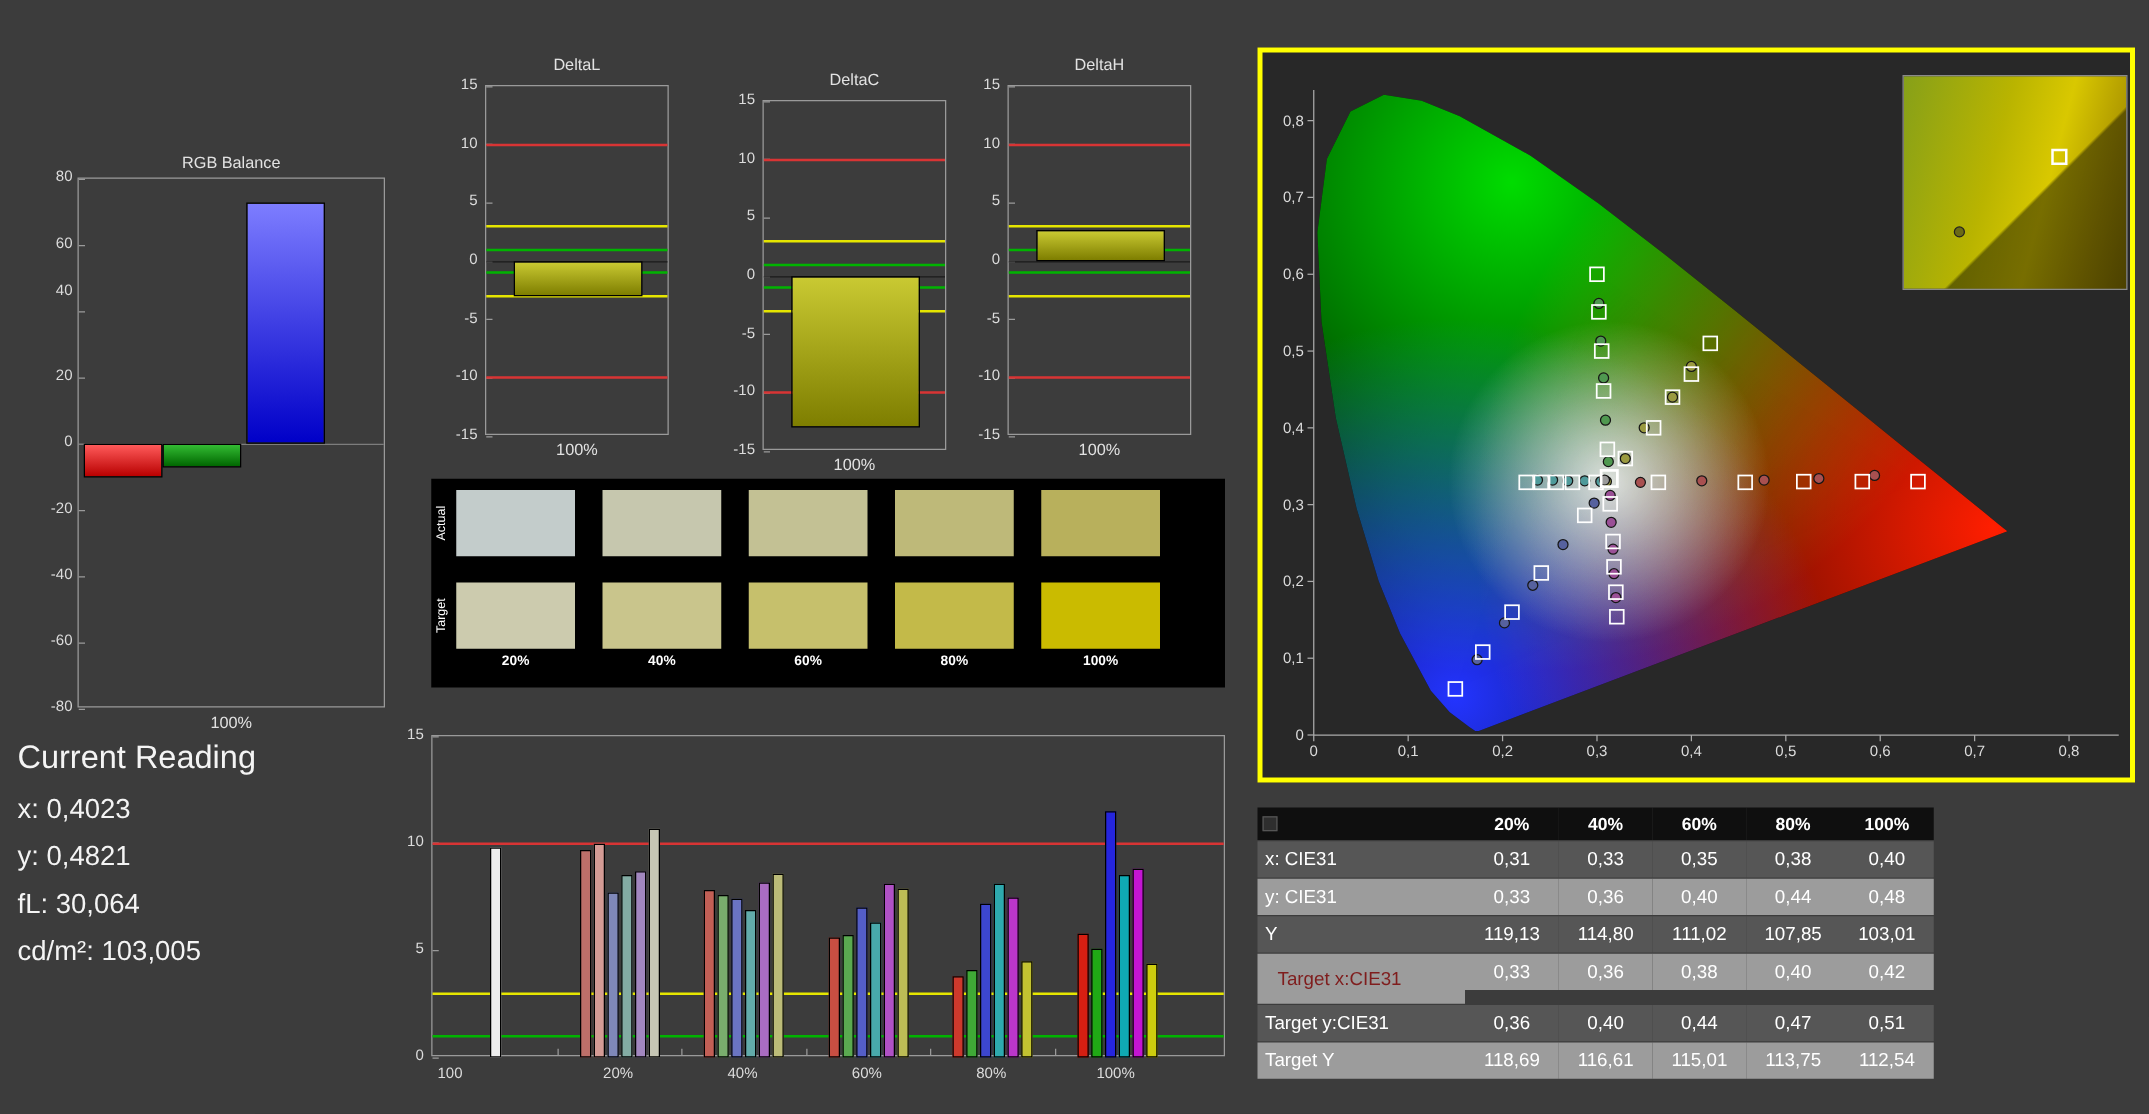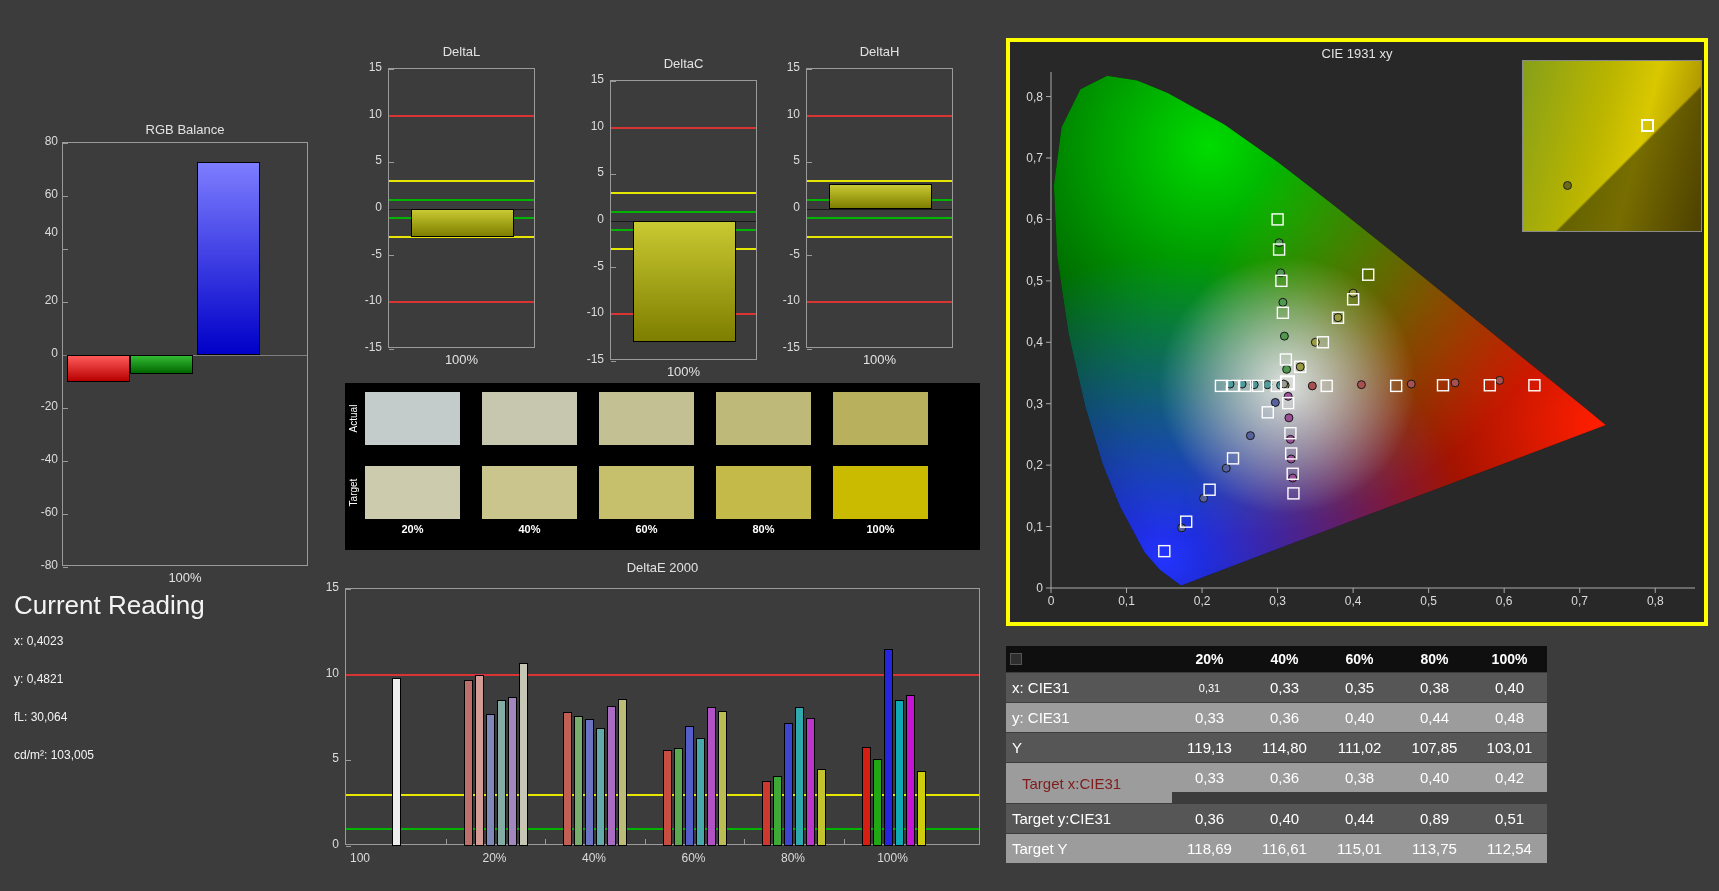--- a/index.html
+++ b/index.html
@@ -12,21 +12,21 @@
   .swatch-panel { position:absolute; background:#000; }
   .cie-panel { position:absolute; left:1006px; top:38px; width:702px; height:588px; background:#282828; border:4px solid #ffff00; }
   .cie-inset { position:absolute; right:2px; top:18px; width:180px; height:172px; border:1px solid #8a8a8a;
     background:
       linear-gradient(135deg, rgba(0,0,0,0) 58%, rgba(0,0,0,0.45) 59%),
       linear-gradient(105deg, #86a019 0%, #b9b400 40%, #d9c800 62%, #b09a00 82%, #8a7600 100%); }
   .inset-square { position:absolute; width:13px; height:13px; border:2px solid #fff; background:transparent; }
   .inset-dot { position:absolute; width:9px; height:9px; border-radius:50%; background:#6b6b15; border:1px solid #222; }
   .table { position:absolute; left:1006px; top:646px; display:grid; grid-template-columns:166px repeat(5,75px); row-gap:1px; }
   .cr-heading { position:absolute; left:14px; top:590px; font-size:26px; color:#f4f4f4; }
-  .cr-line { position:absolute; left:14px; font-size:12px; color:#f4f4f4; }
+  .cr-line { position:absolute; left:14px; font-size:22px; color:#f4f4f4; }
 </style>
 </head>
 <body>
 
 <div class="screen">
 
 
   <div class="abs" id="rgb-chart" style="left:20px; top:118px; width:310px; height:480px;">
     <div class="chart-title" style="left:42px; top:4px; width:246px;">RGB Balance</div>
     <div class="plot" id="rgb-plot" style="left:42px; top:24px; width:246px; height:424px;">
@@ -74,21 +74,20 @@
       <div style="position: absolute; left: 371px; top: 83px; width: 95px; height: 53px; background: rgb(195, 186, 73);"></div>
       <div style="position: absolute; left: 488px; top: 83px; width: 95px; height: 53px; background: rgb(202, 187, 0);"></div>
       <div style="position: absolute; left: 20px; top: 140px; width: 95px; text-align: center; color: rgb(255, 255, 255); font-size: 11px; font-weight: bold;">20%</div>
       <div style="position: absolute; left: 137px; top: 140px; width: 95px; text-align: center; color: rgb(255, 255, 255); font-size: 11px; font-weight: bold;">40%</div>
       <div style="position: absolute; left: 254px; top: 140px; width: 95px; text-align: center; color: rgb(255, 255, 255); font-size: 11px; font-weight: bold;">60%</div>
       <div style="position: absolute; left: 371px; top: 140px; width: 95px; text-align: center; color: rgb(255, 255, 255); font-size: 11px; font-weight: bold;">80%</div>
       <div style="position: absolute; left: 488px; top: 140px; width: 95px; text-align: center; color: rgb(255, 255, 255); font-size: 11px; font-weight: bold;">100%</div>
     </div>
 
   <div class="abs" id="deltae-chart" style="left:315px; top:560px; width:690px; height:310px;">
-    <div class="chart-title" style="left:30px; top:0; width:635px;">DeltaE 2000</div>
     <div class="plot" id="deltae-plot" style="left:30px; top:28px; width:635px; height:257px;">
         <div style="position: absolute; left: 0px; top: -0.5px; width: 5px; height: 1px; background: rgb(154, 154, 154);"></div>
         <div style="position: absolute; left: 0px; top: 85.1667px; width: 5px; height: 1px; background: rgb(154, 154, 154);"></div>
         <div style="position: absolute; left: 0px; top: 170.833px; width: 5px; height: 1px; background: rgb(154, 154, 154);"></div>
         <div style="position: absolute; left: 0px; top: 256.5px; width: 5px; height: 1px; background: rgb(154, 154, 154);"></div>
         <div style="position: absolute; left: 0px; top: 84.6667px; width: 100%; height: 2px; background: rgb(216, 52, 52);"></div>
         <div style="position: absolute; left: 0px; top: 204.6px; width: 100%; height: 2px; background: rgb(230, 230, 0);"></div>
         <div style="position: absolute; left: 0px; top: 238.867px; width: 100%; height: 2px; background: rgb(0, 180, 0);"></div>
         <div style="position: absolute; left: 45.5px; top: 89.0933px; width: 9px; height: 167.907px; background: rgb(237, 237, 237); border: 1px solid rgb(0, 0, 0);"></div>
         <div style="position: absolute; left: 117.5px; top: 90.8067px; width: 9px; height: 166.193px; background: rgb(189, 111, 105); border: 1px solid rgb(0, 0, 0);"></div>
@@ -133,21 +132,20 @@
       <div style="position: absolute; left: 0px; top: 277px; width: 24px; text-align: right; font-size: 12px; color: rgb(220, 220, 220);">0</div>
       <div style="position: absolute; left: 35px; top: 291px; width: 90px; text-align: left; font-size: 12px; color: rgb(220, 220, 220);">100</div>
       <div style="position: absolute; left: 134.5px; top: 291px; width: 90px; text-align: center; font-size: 12px; color: rgb(220, 220, 220);">20%</div>
       <div style="position: absolute; left: 234px; top: 291px; width: 90px; text-align: center; font-size: 12px; color: rgb(220, 220, 220);">40%</div>
       <div style="position: absolute; left: 333.5px; top: 291px; width: 90px; text-align: center; font-size: 12px; color: rgb(220, 220, 220);">60%</div>
       <div style="position: absolute; left: 433px; top: 291px; width: 90px; text-align: center; font-size: 12px; color: rgb(220, 220, 220);">80%</div>
       <div style="position: absolute; left: 532.5px; top: 291px; width: 90px; text-align: center; font-size: 12px; color: rgb(220, 220, 220);">100%</div>
     </div>
 
   <div class="cie-panel" id="cie-panel">
-    <div class="chart-title" style="left:0; top:4px; width:100%;">CIE 1931 xy</div>
   <svg width="684" height="552" style="position:absolute;left:5px;top:22px;">
         <defs>
           <clipPath id="clipH">
             <path d="M167.5 520.9L165.5 520.9L160.2 517.3L144.8 505.8L129.7 488.5L105.0 442.5L87.9 400.7L70.3 342.8L53.7 270.5L42.2 193.3L38.9 121.8L46.5 63.2L65.4 25.2L92.1 11.8L122.3 16.5L152.8 28.9L209.4 60.6L263.8 98.7L317.8 140.4L371.4 183.2L423.1 225.1L470.4 263.4L509.6 295.2L538.9 318.8L558.3 334.6L570.7 344.6L584.3 355.7L590.9 361.0Z"></path>
           </clipPath>
           <clipPath id="clipT">
             <path d="M519.4 321.3L262.6 155.4L149.3 487.1Z"></path>
           </clipPath>
           <radialGradient id="gG" cx="194.61299999999997" cy="81.70400000000006" r="392.756" gradientUnits="userSpaceOnUse">
             <stop offset="0%" stop-color="#00dc00"></stop>
@@ -288,21 +286,21 @@
   <div class="table" id="cie-table">
       <div style="height: 26px; background: rgb(15, 15, 15); display: flex; align-items: center; padding-left: 4px;">
         <div style="width: 12px; height: 12px; background: rgb(46, 46, 46); border: 1px solid rgb(85, 85, 85);"></div>
       </div>
       <div style="height: 26px; background: rgb(15, 15, 15); display: flex; align-items: center; justify-content: center; color: rgb(255, 255, 255); font-weight: bold; font-size: 14px;">20%</div>
       <div style="height: 26px; background: rgb(15, 15, 15); display: flex; align-items: center; justify-content: center; color: rgb(255, 255, 255); font-weight: bold; font-size: 14px;">40%</div>
       <div style="height: 26px; background: rgb(15, 15, 15); display: flex; align-items: center; justify-content: center; color: rgb(255, 255, 255); font-weight: bold; font-size: 14px;">60%</div>
       <div style="height: 26px; background: rgb(15, 15, 15); display: flex; align-items: center; justify-content: center; color: rgb(255, 255, 255); font-weight: bold; font-size: 14px;">80%</div>
       <div style="height: 26px; background: rgb(15, 15, 15); display: flex; align-items: center; justify-content: center; color: rgb(255, 255, 255); font-weight: bold; font-size: 14px;">100%</div>
       <div style="height: 29px; background: rgb(86, 86, 86); display: flex; align-items: center; padding-left: 6px; color: rgb(255, 255, 255); font-size: 15px; text-align: right;">x: CIE31</div>
-      <div style="height: 29px; background: rgb(86, 86, 86); display: flex; align-items: center; justify-content: center; color: rgb(255, 255, 255); font-size: 11px;">0,31</div>
+      <div style="height: 29px; background: rgb(86, 86, 86); display: flex; align-items: center; justify-content: center; color: rgb(255, 255, 255); font-size: 15px;">0,31</div>
       <div style="height: 29px; background: rgb(86, 86, 86); display: flex; align-items: center; justify-content: center; color: rgb(255, 255, 255); font-size: 15px;">0,33</div>
       <div style="height: 29px; background: rgb(86, 86, 86); display: flex; align-items: center; justify-content: center; color: rgb(255, 255, 255); font-size: 15px;">0,35</div>
       <div style="height: 29px; background: rgb(86, 86, 86); display: flex; align-items: center; justify-content: center; color: rgb(255, 255, 255); font-size: 15px;">0,38</div>
       <div style="height: 29px; background: rgb(86, 86, 86); display: flex; align-items: center; justify-content: center; color: rgb(255, 255, 255); font-size: 15px;">0,40</div>
       <div style="height: 29px; background: rgb(156, 156, 156); display: flex; align-items: center; padding-left: 6px; color: rgb(255, 255, 255); font-size: 15px;">y: CIE31</div>
       <div style="height: 29px; background: rgb(156, 156, 156); display: flex; align-items: center; justify-content: center; color: rgb(255, 255, 255); font-size: 15px;">0,33</div>
       <div style="height: 29px; background: rgb(156, 156, 156); display: flex; align-items: center; justify-content: center; color: rgb(255, 255, 255); font-size: 15px;">0,36</div>
       <div style="height: 29px; background: rgb(156, 156, 156); display: flex; align-items: center; justify-content: center; color: rgb(255, 255, 255); font-size: 15px;">0,40</div>
       <div style="height: 29px; background: rgb(156, 156, 156); display: flex; align-items: center; justify-content: center; color: rgb(255, 255, 255); font-size: 15px;">0,44</div>
       <div style="height: 29px; background: rgb(156, 156, 156); display: flex; align-items: center; justify-content: center; color: rgb(255, 255, 255); font-size: 15px;">0,48</div>
@@ -315,21 +313,21 @@
       <div style="height: 40px; background: rgb(156, 156, 156); display: flex; align-items: center; padding-left: 16px; color: #7f1d1d; font-size: 15px;">Target x:CIE31</div>
       <div style="height: 29px; background: rgb(156, 156, 156); display: flex; align-items: center; justify-content: center; color: rgb(255, 255, 255); font-size: 15px;">0,33</div>
       <div style="height: 29px; background: rgb(156, 156, 156); display: flex; align-items: center; justify-content: center; color: rgb(255, 255, 255); font-size: 15px;">0,36</div>
       <div style="height: 29px; background: rgb(156, 156, 156); display: flex; align-items: center; justify-content: center; color: rgb(255, 255, 255); font-size: 15px;">0,38</div>
       <div style="height: 29px; background: rgb(156, 156, 156); display: flex; align-items: center; justify-content: center; color: rgb(255, 255, 255); font-size: 15px;">0,40</div>
       <div style="height: 29px; background: rgb(156, 156, 156); display: flex; align-items: center; justify-content: center; color: rgb(255, 255, 255); font-size: 15px;">0,42</div>
       <div style="height: 29px; background: rgb(86, 86, 86); display: flex; align-items: center; padding-left: 6px; color: rgb(255, 255, 255); font-size: 15px;">Target y:CIE31</div>
       <div style="height: 29px; background: rgb(86, 86, 86); display: flex; align-items: center; justify-content: center; color: rgb(255, 255, 255); font-size: 15px;">0,36</div>
       <div style="height: 29px; background: rgb(86, 86, 86); display: flex; align-items: center; justify-content: center; color: rgb(255, 255, 255); font-size: 15px;">0,40</div>
       <div style="height: 29px; background: rgb(86, 86, 86); display: flex; align-items: center; justify-content: center; color: rgb(255, 255, 255); font-size: 15px;">0,44</div>
-      <div style="height: 29px; background: rgb(86, 86, 86); display: flex; align-items: center; justify-content: center; color: rgb(255, 255, 255); font-size: 15px;">0,89</div>
+      <div style="height: 29px; background: rgb(86, 86, 86); display: flex; align-items: center; justify-content: center; color: rgb(255, 255, 255); font-size: 15px;">0,47</div>
       <div style="height: 29px; background: rgb(86, 86, 86); display: flex; align-items: center; justify-content: center; color: rgb(255, 255, 255); font-size: 15px;">0,51</div>
       <div style="height: 29px; background: rgb(156, 156, 156); display: flex; align-items: center; padding-left: 6px; color: rgb(255, 255, 255); font-size: 15px;">Target Y</div>
       <div style="height: 29px; background: rgb(156, 156, 156); display: flex; align-items: center; justify-content: center; color: rgb(255, 255, 255); font-size: 15px;">118,69</div>
       <div style="height: 29px; background: rgb(156, 156, 156); display: flex; align-items: center; justify-content: center; color: rgb(255, 255, 255); font-size: 15px;">116,61</div>
       <div style="height: 29px; background: rgb(156, 156, 156); display: flex; align-items: center; justify-content: center; color: rgb(255, 255, 255); font-size: 15px;">115,01</div>
       <div style="height: 29px; background: rgb(156, 156, 156); display: flex; align-items: center; justify-content: center; color: rgb(255, 255, 255); font-size: 15px;">113,75</div>
       <div style="height: 29px; background: rgb(156, 156, 156); display: flex; align-items: center; justify-content: center; color: rgb(255, 255, 255); font-size: 15px;">112,54</div>
     </div>
 
   <div class="cr-heading">Current Reading</div>

